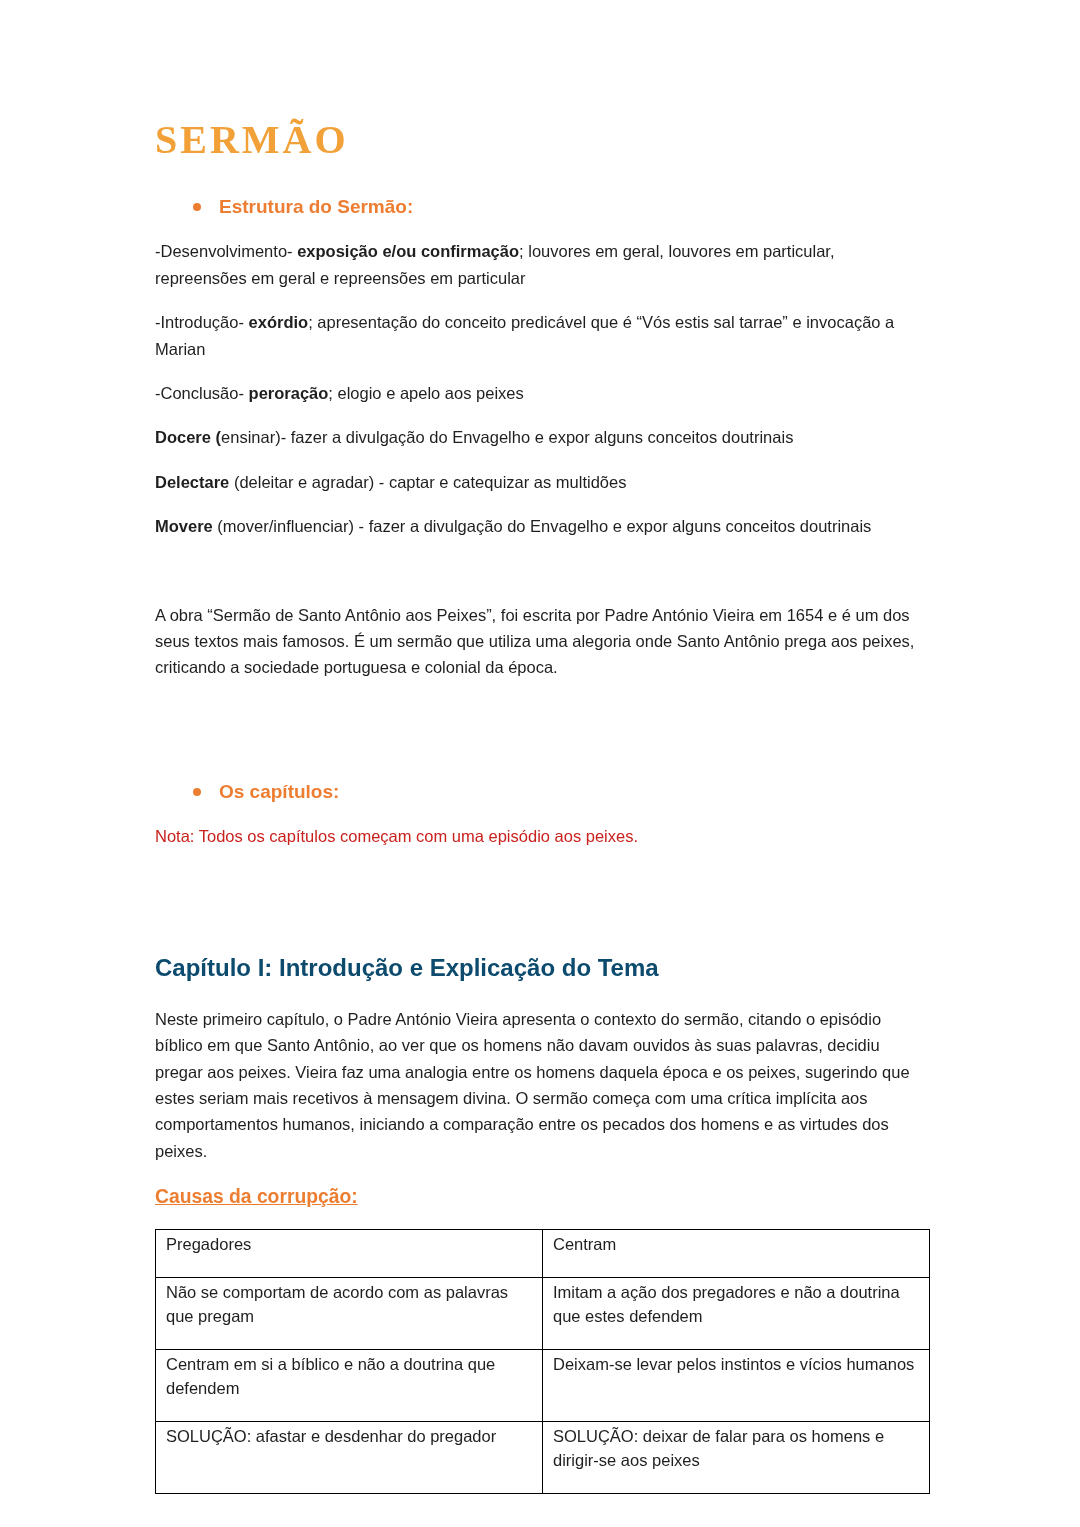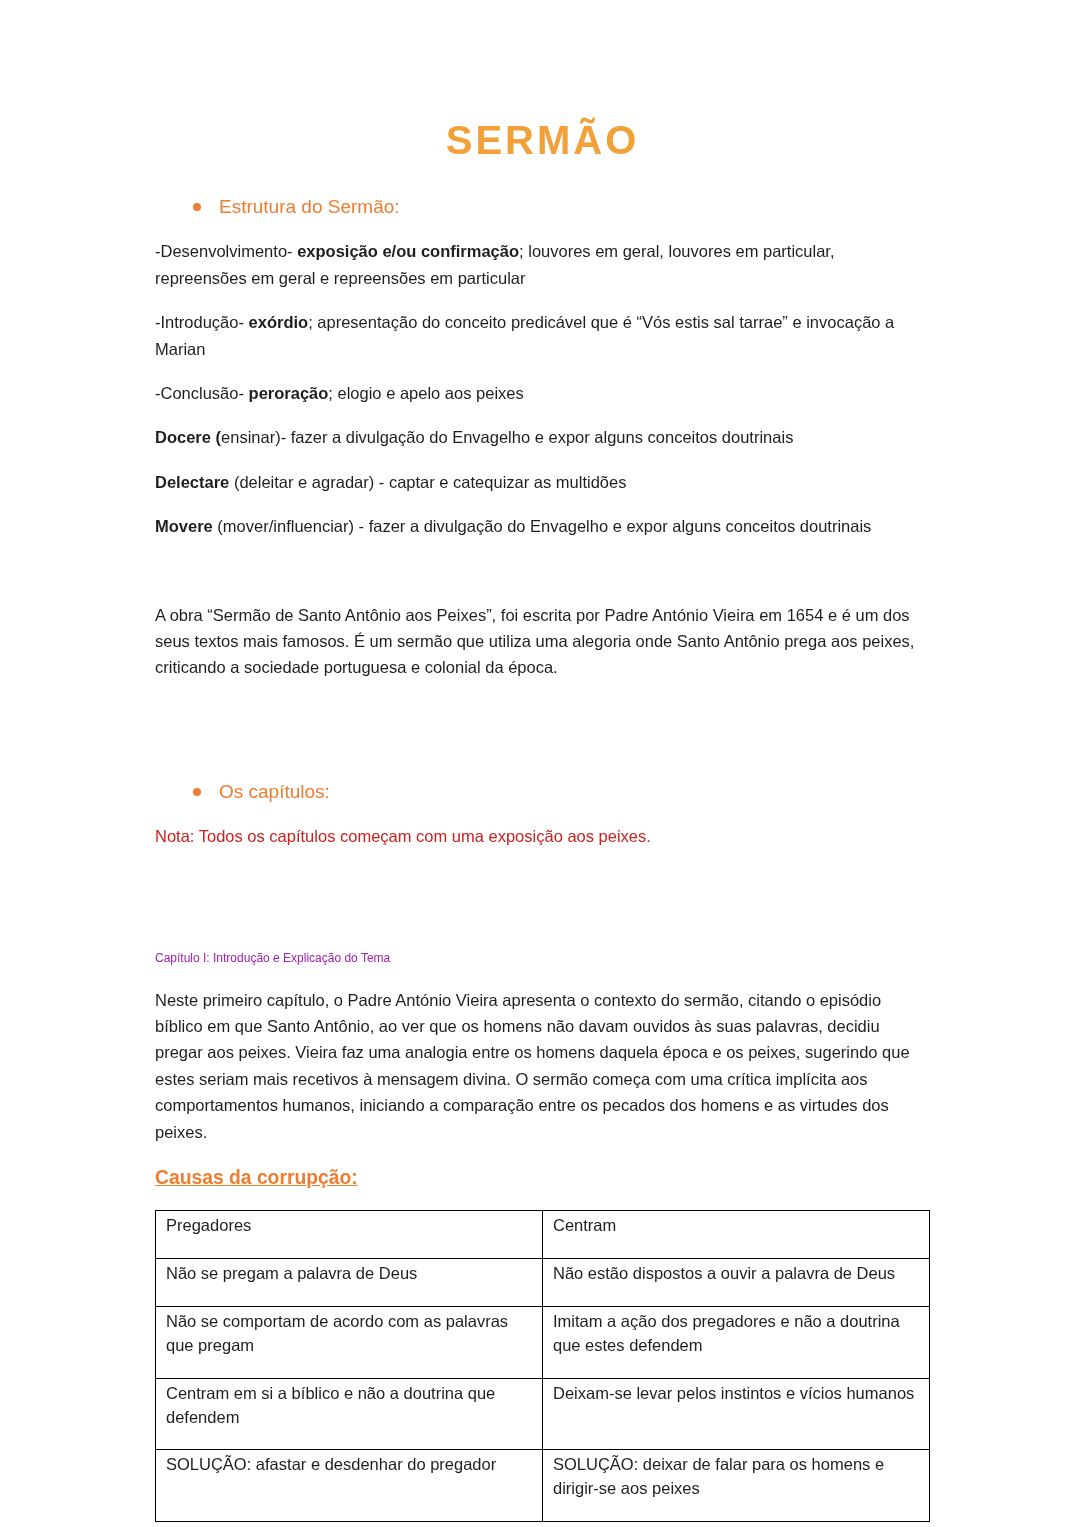--- a/index.html
+++ b/index.html
@@ -15,35 +15,36 @@
     background: #ffffff;
     box-sizing: border-box;
     padding: 118px 150px 60px 155px;
     font-family: "Liberation Sans", sans-serif;
     font-size: 16.5px;
     line-height: 1.6;
     color: #1f1f1f;
   }
   .title {
     margin: 0 0 30px 0;
-    text-align: center;
-    font-family: Liberation Sans, sans-serif;
+    text-align: left;
+    font-family: Liberation Serif, serif;
     font-weight: 700;
     font-size: 40px;
     line-height: 1.1;
     letter-spacing: 3px;
     color: #f2a138;
   }
   .bullet-heading {
     display: flex;
     align-items: baseline;
     margin: 26px 0 16px 0;
     padding-left: 38px;
     color: #ed7d31;
     font-size: 19px;
+    font-weight: bold;
   }
   .bullet-heading .bullet {
     width: 8px;
     height: 8px;
     border-radius: 50%;
     background: #ed7d31;
     margin-right: 18px;
     flex: 0 0 auto;
     transform: translateY(-2px);
   }
@@ -52,23 +53,23 @@
   }
   .b { font-weight: 700; }
   .gap-lg { height: 52px; }
   .gap-md { height: 44px; }
   .note {
     margin: 0 0 18px 0;
     color: #c9211e;
   }
   .chapter-heading {
     margin: 38px 0 18px 0;
-    color: #a21caf;
-    font-size: 12px;
-    font-weight: 400;
+    color: #0c4a6e;
+    font-size: 24px;
+    font-weight: 700;
   }
   .causes-heading {
     margin: 8px 0 16px 0;
     color: #ed7d31;
     font-weight: 700;
     text-decoration: underline;
   }
   table.doc-table {
     width: 100%;
     border-collapse: collapse;
@@ -112,39 +113,35 @@
 
   <p class="body-par">A obra “Sermão de Santo Antônio aos Peixes”, foi escrita por Padre António Vieira em 1654 e é um dos seus textos mais famosos. É um sermão que utiliza uma alegoria onde Santo Antônio prega aos peixes, criticando a sociedade portuguesa e colonial da época.</p>
 
   <div class="gap-lg"></div>
 
   <div class="bullet-heading">
     <span class="bullet"></span>
     <span>Os capítulos:</span>
   </div>
 
-  <p class="note">Nota: Todos os capítulos começam com uma exposição aos peixes.</p>
+  <p class="note">Nota: Todos os capítulos começam com uma episódio aos peixes.</p>
 
   <div class="gap-md"></div>
 
   <h2 class="chapter-heading">Capítulo I: Introdução e Explicação do Tema</h2>
 
   <p class="body-par">Neste primeiro capítulo, o Padre António Vieira apresenta o contexto do sermão, citando o episódio bíblico em que Santo Antônio, ao ver que os homens não davam ouvidos às suas palavras, decidiu pregar aos peixes. Vieira faz uma analogia entre os homens daquela época e os peixes, sugerindo que estes seriam mais recetivos à mensagem divina. O sermão começa com uma crítica implícita aos comportamentos humanos, iniciando a comparação entre os pecados dos homens e as virtudes dos peixes.</p>
 
   <h3 class="causes-heading">Causas da corrupção:</h3>
 
   <table class="doc-table">
     <tbody>
       <tr>
         <td>Pregadores</td>
         <td>Centram</td>
-      </tr>
-      <tr>
-        <td>Não se pregam a palavra de Deus</td>
-        <td>Não estão dispostos a ouvir a palavra de Deus</td>
       </tr>
       <tr>
         <td>Não se comportam de acordo com as palavras que pregam</td>
         <td>Imitam a ação dos pregadores e não a doutrina que estes defendem</td>
       </tr>
       <tr>
         <td>Centram em si a bíblico e não a doutrina que defendem</td>
         <td>Deixam-se levar pelos instintos e vícios humanos</td>
       </tr>
       <tr>

